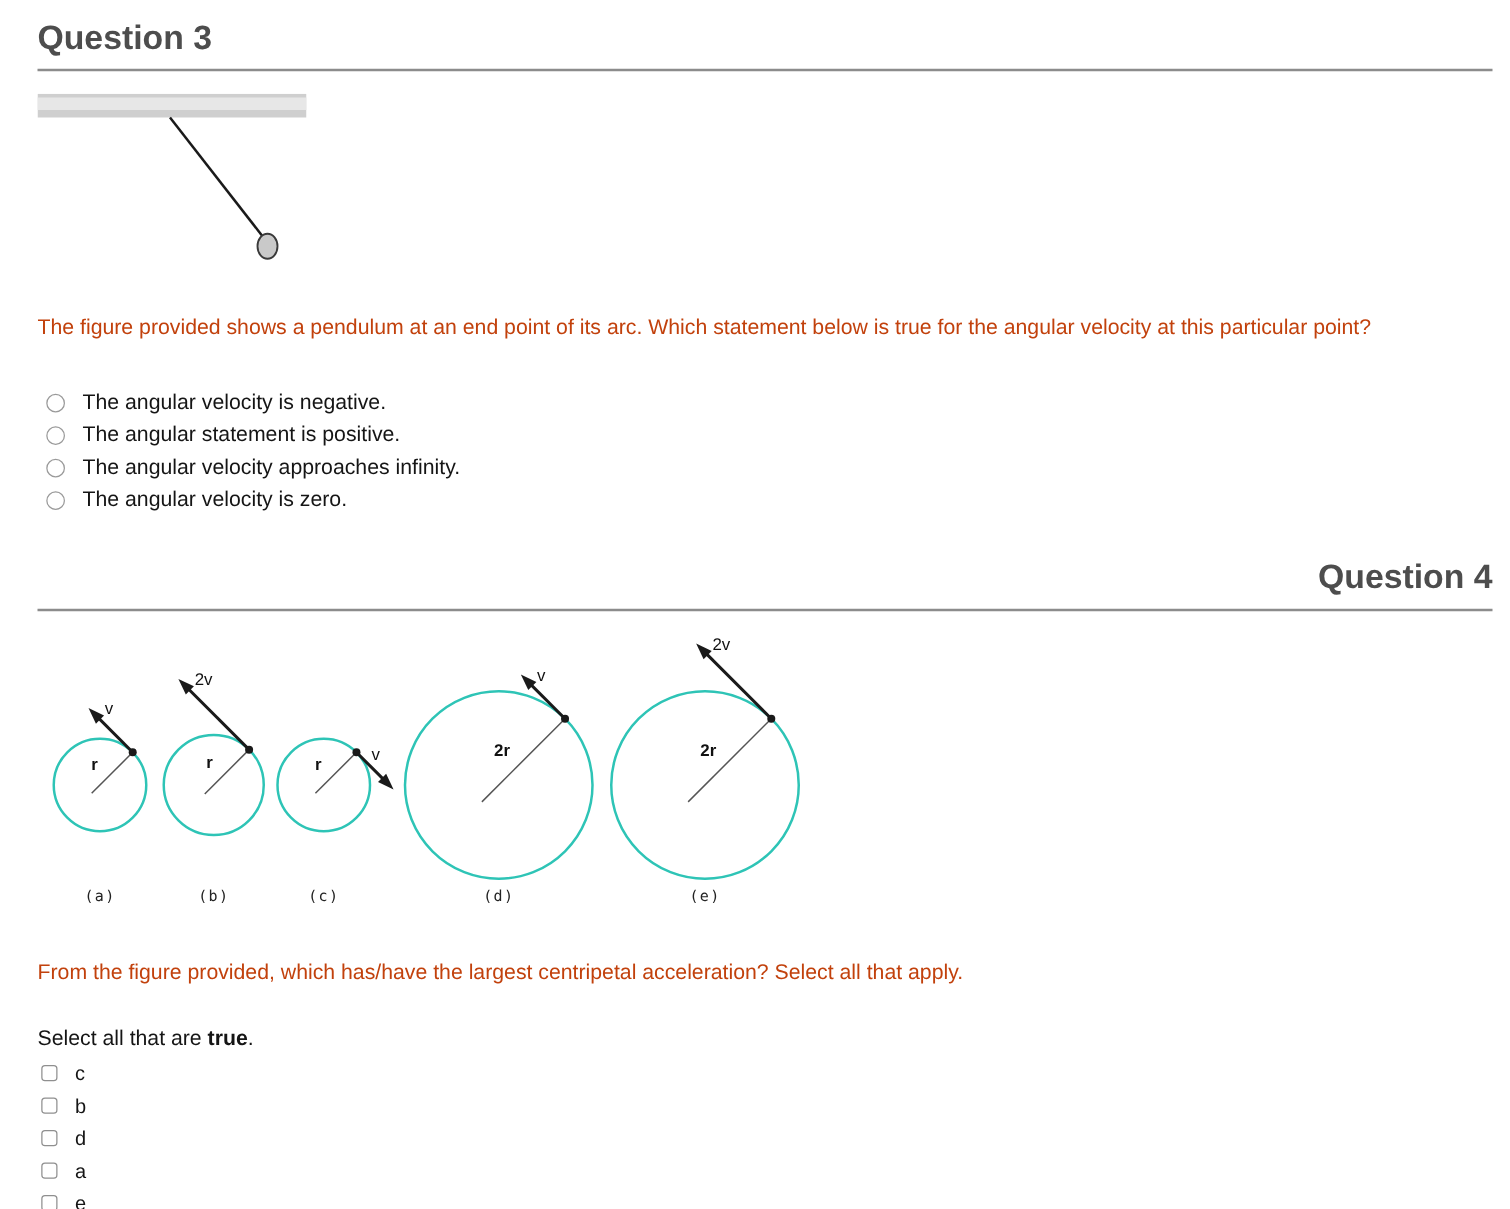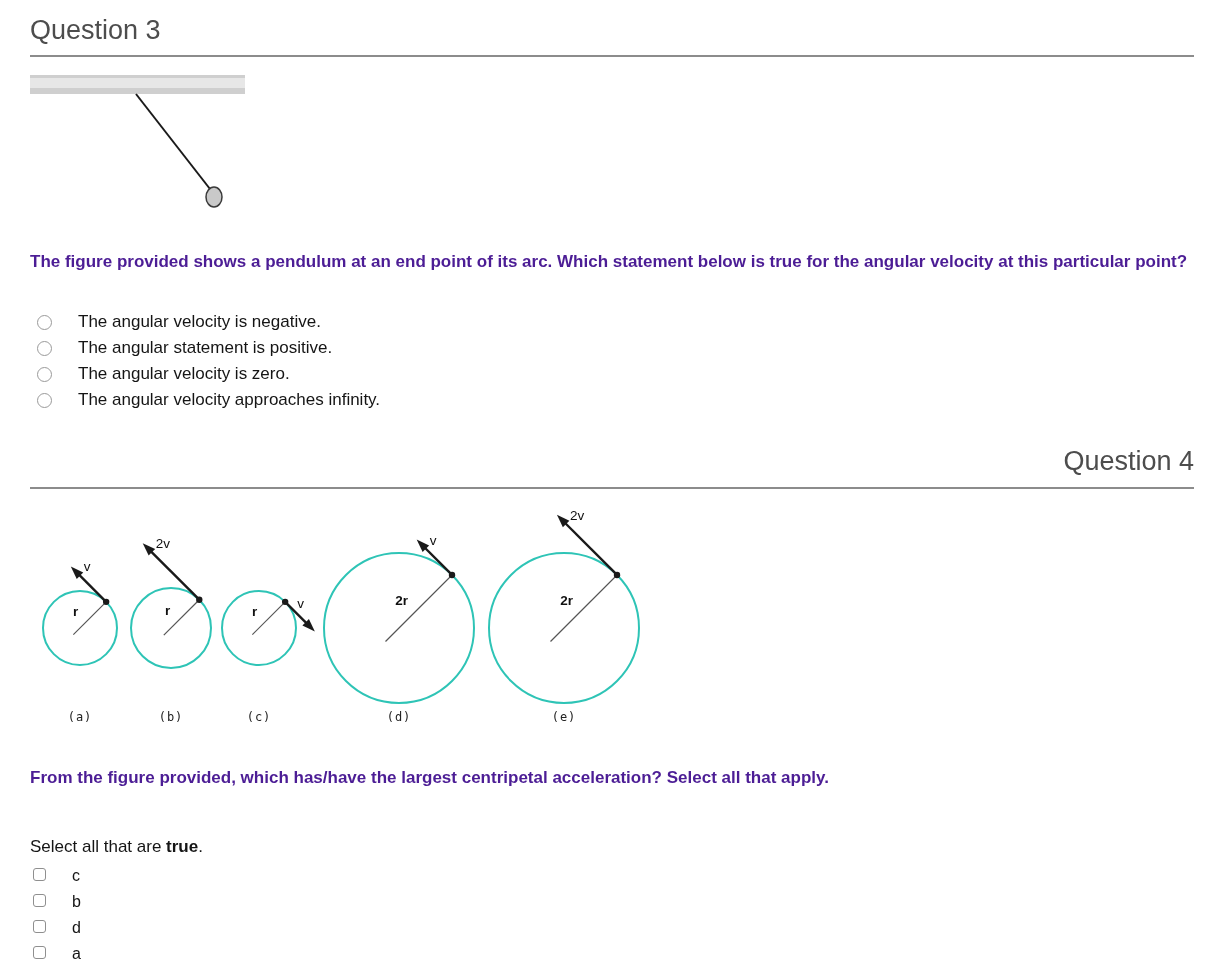--- a/index.html
+++ b/index.html
@@ -6,49 +6,48 @@
   html, body { margin: 0; padding: 0; background: #fff; }
   body {
     font-family: "Liberation Sans", sans-serif;
     color: #1a1a1a;
     width: 1208px;
   }
   .page { width: 1208px; min-height: 967px; padding: 10px 14px 8px 30px; }
 
   h2.qtitle {
     font-size: 27px;
-    font-weight: 400;
+    font-weight: 700;
     color: #4d4d4d;
     margin: 0;
     padding: 4px 0 9px 0;
     line-height: 1.2;
     border-bottom: 2px solid #8c8c8c;
   }
   .q4-block h2.qtitle { margin-top: 28px; text-align: right; }
 
   .figure { margin: 0; }
   .pendulum-wrap { margin-top: 18px; height: 140px; }
   .circles-wrap { margin-top: 12px; height: 230px; }
 
   p.prompt {
     font-size: 17px;
     line-height: 22px;
     margin: 36px 0 0 0;
-    color: #4c1d95;
-    font-weight: bold;
+    color: #c2410c;
   }
   .q4-block p.prompt { }
 
   .radio-list { margin-top: 36px; padding-left: 7px; }
   .check-list { margin-top: 2px; padding-left: 3px; }
 
   label.option {
     display: flex;
     align-items: center;
-    gap: 26px;
+    gap: 14px;
     height: 26px;
     font-size: 17px;
     color: #151515;
     cursor: pointer;
     width: max-content;
   }
   .check-list label.option { font-size: 16px; height: 26px; }
 
   input[type="radio"] {
     appearance: none;
@@ -64,21 +63,21 @@
     -webkit-appearance: none;
     width: 13px; height: 13px;
     border: 1.5px solid #8f8f8f;
     border-radius: 3px;
     background: #fff;
     margin: 0 0 2px 0; flex: none; cursor: pointer;
   }
 
   p.select-instruction {
     font-size: 17px;
-    margin: 48px 0 6px 0;
+    margin: 32px 0 6px 0;
     color: #151515;
   }
   p.select-instruction b { font-weight: 700; }
 
   
   text.vlabel { font: 13.5px "Liberation Sans", sans-serif; fill: #111; }
   text.rlabel { font: 700 13.5px "Liberation Sans", sans-serif; fill: #111; }
   text.caption { font: 12px "DejaVu Sans Mono", monospace; fill: #222; letter-spacing: 1px; }
 </style>
 </head>
@@ -104,25 +103,25 @@
       <label class="option">
         <input type="radio" name="q3" style="">
         <span>The angular velocity is negative.</span>
       </label>
       <label class="option">
         <input type="radio" name="q3" style="">
         <span>The angular statement is positive.</span>
       </label>
       <label class="option">
         <input type="radio" name="q3" style="">
+        <span>The angular velocity approaches infinity.</span>
+      </label>
+      <label class="option">
+        <input type="radio" name="q3" style="">
         <span>The angular velocity is zero.</span>
-      </label>
-      <label class="option">
-        <input type="radio" name="q3" style="">
-        <span>The angular velocity approaches infinity.</span>
       </label>
     </div>
   </section>
 
   <section class="q4-block">
     <h2 class="qtitle">Question 4</h2>
 
     <div class="figure circles-wrap">
       <svg width="645" height="230" viewBox="0 0 645 230">
           <g>

